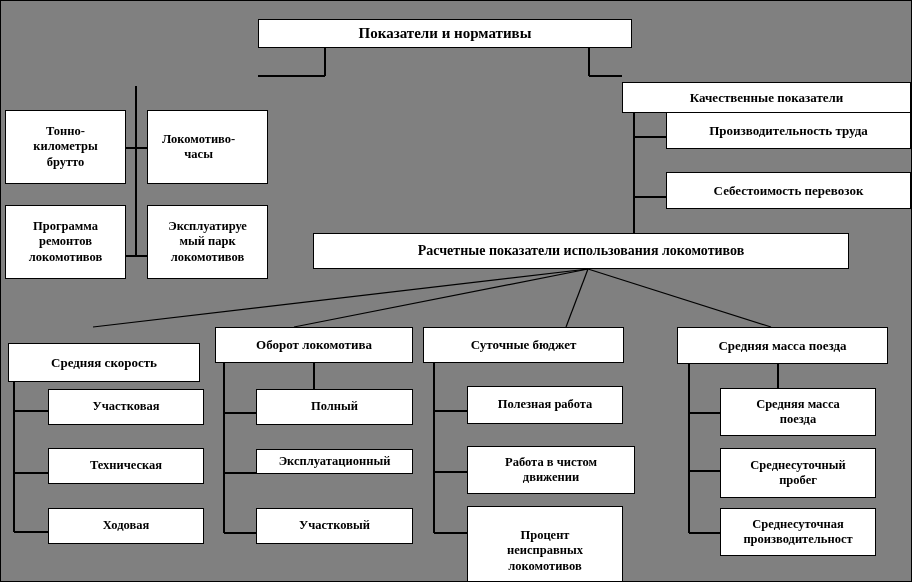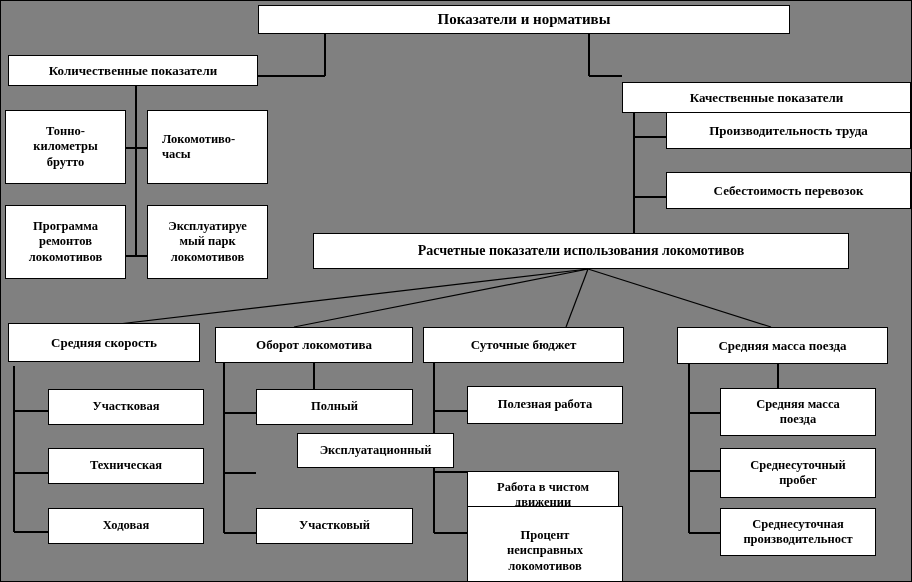--- a/index.html
+++ b/index.html
@@ -23,45 +23,45 @@
     justify-content:center;
     text-align:center;
     white-space:pre-line;
     line-height:1.22;
     box-sizing:border-box;
   }
   .fs15 { font-size:15px; }
   .fs14 { font-size:14px; }
   .fs13 { font-size:13px; }
   .fs12 { font-size:12.5px; }
-  .align-left { justify-content:flex-start; text-align:left; padding-left:14px; }
+  .align-left { justify-content:flex-start; text-align:center; padding-left:14px; }
 
   
-  .n-title        { left:257px; top:4px;  width:532px; height:29px; }
+  .n-title        { left:257px; top:18px;  width:374px; height:29px; }
   .n-quant-hdr    { left:7px;   top:54px; width:250px; height:31px; }
   .n-qual-hdr     { left:621px; top:54px; width:289px; height:31px;margin-top:27px; }
   .n-tonno        { left:4px;   top:109px; width:121px; height:74px; }
   .n-lokochas     { left:146px; top:109px; width:121px; height:74px; }
   .n-programma    { left:4px;   top:204px; width:121px; height:74px; }
   .n-explpark     { left:146px; top:204px; width:121px; height:74px; }
   .n-proizv       { left:665px; top:111px; width:245px; height:37px; }
   .n-sebest       { left:665px; top:171px; width:245px; height:37px; }
   .n-raschet      { left:312px; top:232px; width:536px; height:36px; }
-  .n-c1-hdr       { left:7px;   top:322px; width:192px; height:39px;text-align:center; }
+  .n-c1-hdr       { left:7px;   top:342px; width:192px; height:39px;text-align:center; }
   .n-c2-hdr       { left:214px; top:326px; width:198px; height:36px; }
   .n-c3-hdr       { left:422px; top:326px; width:201px; height:36px; }
   .n-c4-hdr       { left:676px; top:326px; width:211px; height:37px; }
   .n-c1-1 { left:47px;  top:388px; width:156px; height:36px; }
   .n-c1-2 { left:47px;  top:447px; width:156px; height:36px; }
   .n-c1-3 { left:47px;  top:507px; width:156px; height:36px; }
   .n-c2-1 { left:255px; top:388px; width:157px; height:36px; }
-  .n-c2-2 { left:255px; top:432px; width:157px; height:35px;margin-left:41px; }
+  .n-c2-2 { left:255px; top:448px; width:157px; height:25px; }
   .n-c2-3 { left:255px; top:507px; width:157px; height:36px; }
   .n-c3-1 { left:466px; top:385px; width:156px; height:38px; }
-  .n-c3-2 { left:466px; top:470px; width:152px; height:48px; }
+  .n-c3-2 { left:466px; top:445px; width:168px; height:48px; }
   .n-c3-3 { left:466px; top:505px; width:156px; height:90px; }
   .n-c4-1 { left:719px; top:387px; width:156px; height:48px; }
   .n-c4-2 { left:719px; top:447px; width:156px; height:50px; }
   .n-c4-3 { left:719px; top:507px; width:156px; height:48px; }
 </style>
 </head>
 <body>
 
 <div id="canvas">
 
@@ -106,21 +106,20 @@
 
     <line x1="688" y1="363" x2="688" y2="532"></line>
     <line x1="688" y1="412" x2="719" y2="412"></line>
     <line x1="688" y1="470" x2="719" y2="470"></line>
     <line x1="688" y1="532" x2="719" y2="532"></line>
     <line x1="777" y1="363" x2="777" y2="387"></line>
   </svg>
 
   <div class="box fs15 n-title">Показатели и нормативы</div>
 
-  <div class="box fs13 n-quant-hdr">Количественные показатели</div>
   <div class="box fs12 n-tonno">Тонно-
 километры
 брутто</div>
   <div class="box fs12 align-left n-lokochas">Локомотиво-
 часы</div>
   <div class="box fs12 n-programma">Программа
 ремонтов
 локомотивов</div>
   <div class="box fs12 n-explpark">Эксплуатируе
 мый парк

